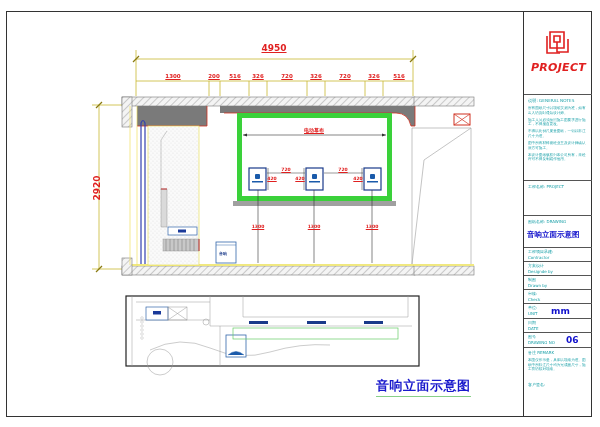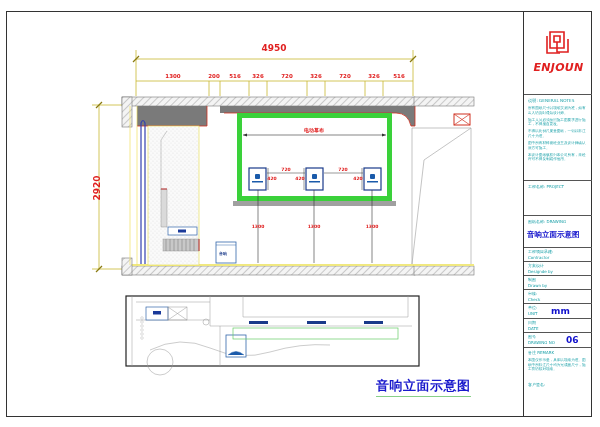--- a/index.html
+++ b/index.html
@@ -5,21 +5,21 @@
   html,body{margin:0;padding:0;background:#fff;}
   body{width:600px;height:427px;position:relative;overflow:hidden;font-family:"DejaVu Sans",sans-serif;}
   .frame{position:absolute;left:6px;top:11px;width:586px;height:406px;border:1.5px solid #333;box-sizing:border-box;}
   .tb{position:absolute;left:523px;top:11px;width:69px;height:406px;border-left:1.5px solid #333;box-sizing:border-box;}
   .tb-row{position:absolute;left:0;width:100%;border-top:1px solid #555;box-sizing:border-box;}
   .tb-lbl{position:absolute;left:4px;font-size:4px;color:#1aa0a8;line-height:5px;white-space:nowrap;}
   .tb-val{position:absolute;font-weight:bold;color:#1111cc;}
   .notes{position:absolute;left:4px;right:3px;font-size:3.6px;line-height:4.6px;color:#1aa0a8;}
   .notes p{margin:0 0 2.5px 0;}
   .logo-text{position:absolute;left:0;width:69px;top:64px;text-align:center;color:#e02020;font-weight:bold;font-style:italic;font-size:11px;letter-spacing:0.3px;}
-  .dim-txt{position:absolute;color:#e02020;font-size:5.5px;font-weight:bold;white-space:nowrap;transform:translateX(-50%);}
+  .dim-txt{position:absolute;color:#e02020;font-size:5.5px;font-weight:bold;white-space:nowrap;transform:translateX(-50%);text-decoration:underline;}
   .big-title{position:absolute;left:376px;top:377px;font-size:13px;font-weight:bold;color:#1a1acc;border-bottom:1.5px solid #88d088;padding-bottom:1px;letter-spacing:0.5px;}
 </style>
 </head>
 <body>
 
 <div class="frame"></div>
 
 <svg style="position:absolute;left:0;top:0;" width="523" height="427" viewBox="0 0 523 427">
   <defs>
     <pattern id="hatch" width="5" height="5" patternUnits="userSpaceOnUse" patternTransform="rotate(45)">
@@ -217,21 +217,21 @@
 
 <div class="tb">
   <svg style="position:absolute;left:22px;top:17px;" width="24" height="28" viewBox="0 0 24 28">
     <g fill="none" stroke="#e02020" stroke-width="1.6">
       <path d="M4 4 H18 V20 H4 Z"></path>
       <path d="M1 8 V25 H14"></path>
       <path d="M8 8 H14 V14 H8 Z"></path>
       <path d="M11 14 V24 H22 V11"></path>
     </g>
   </svg>
-  <div class="logo-text" style="top:50px;">ENJOUN</div>
+  <div class="logo-text" style="top:50px;">PROJECT</div>
 
   <div class="tb-row" style="top:83px;height:86px;">
     <div class="tb-lbl" style="top:3px;font-size:4.2px;">说明: GENERAL NOTES</div>
     <div class="notes" style="top:11px;">
       <p>所有图纸尺寸以现场实测为准，如有出入请及时通知设计师。</p>
       <p>施工人员必须按照施工图要求进行施工，不得擅自更改。</p>
       <p>不得以比例尺度量图纸，一切以标注尺寸为准。</p>
       <p>图中所有材料需经业主及设计师确认后方可施工。</p>
       <p>本设计图纸版权归本公司所有，未经许可不得复制或作他用。</p>
     </div>

